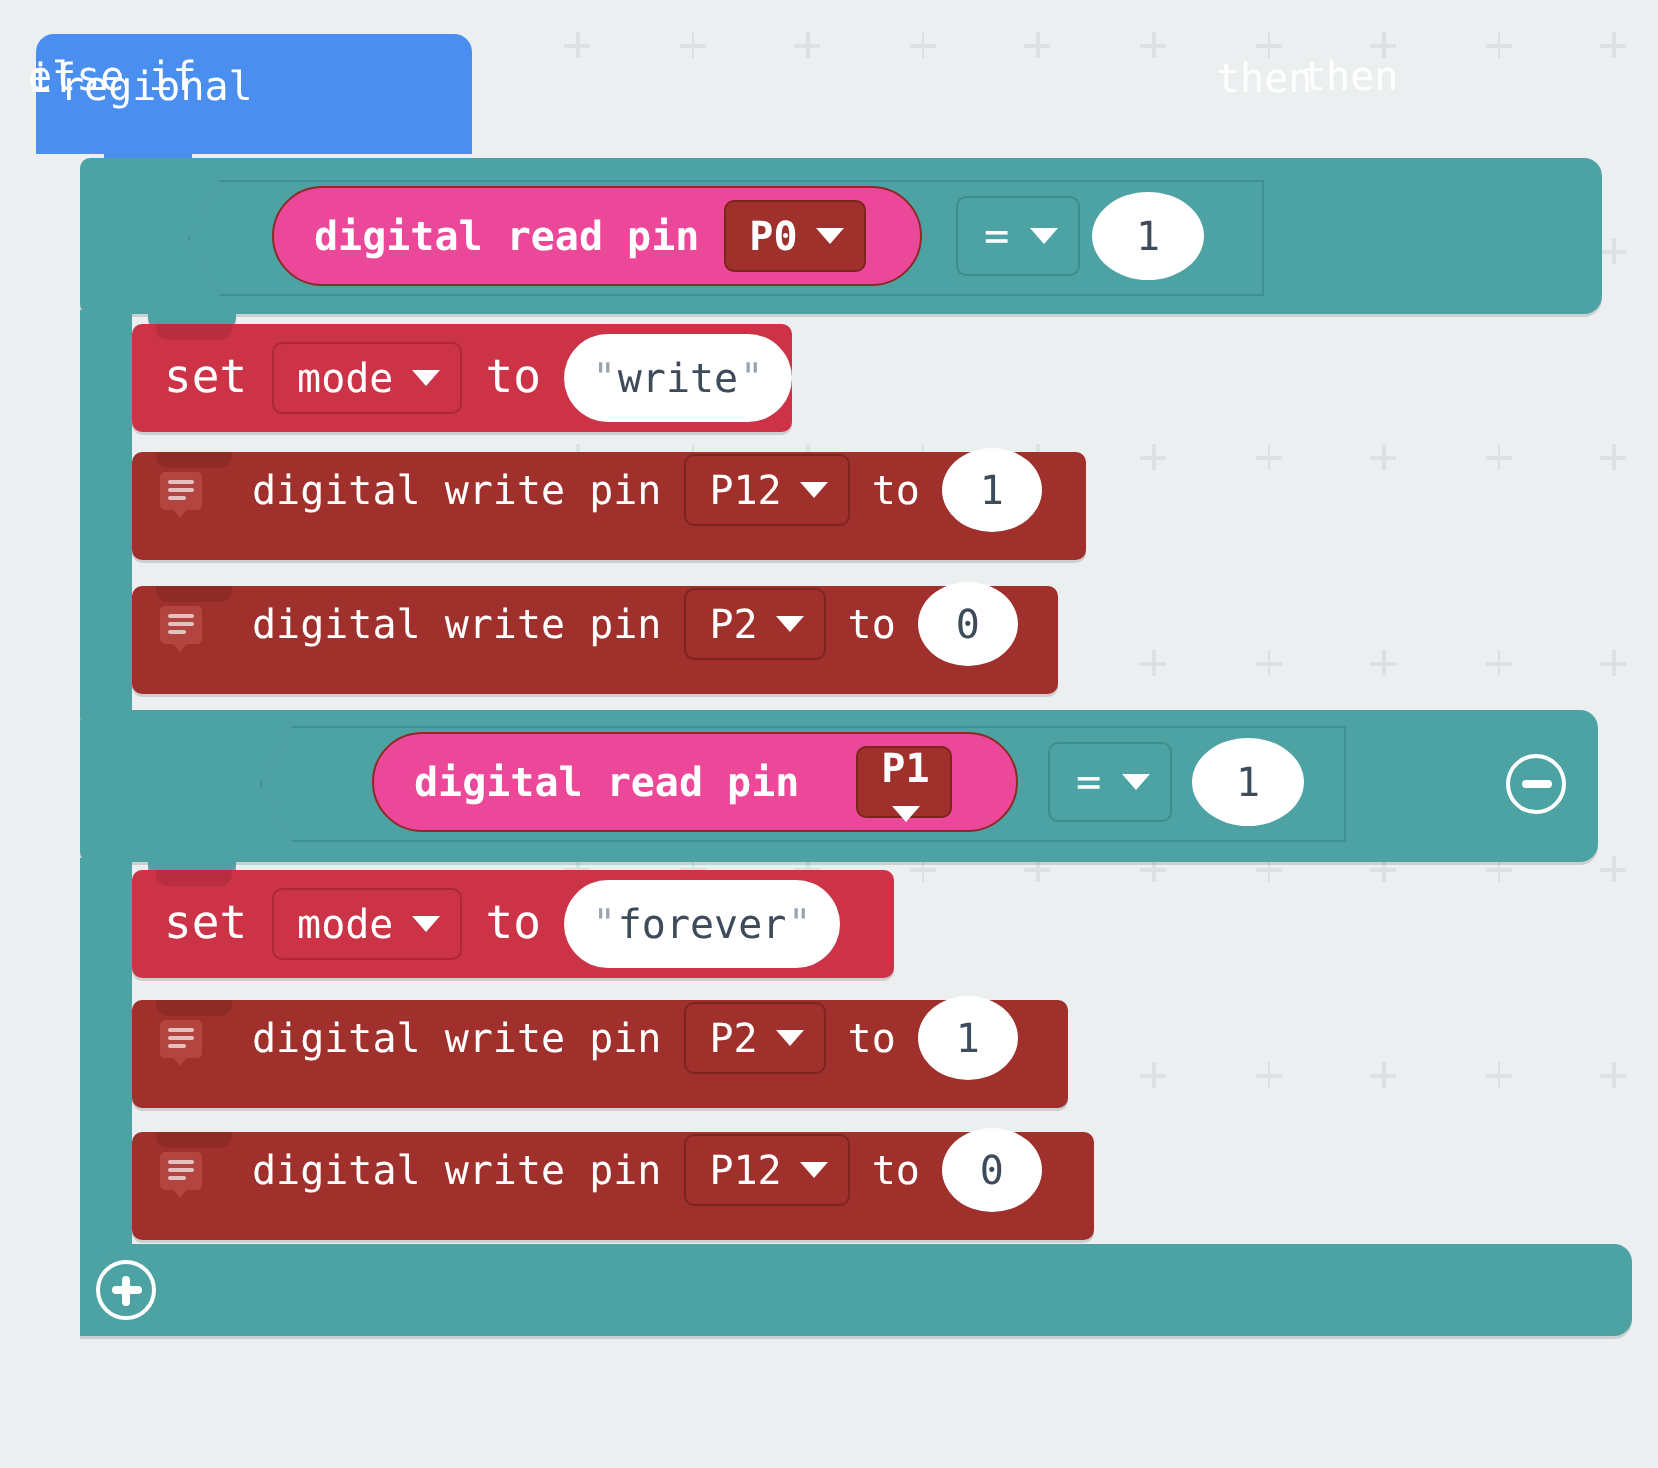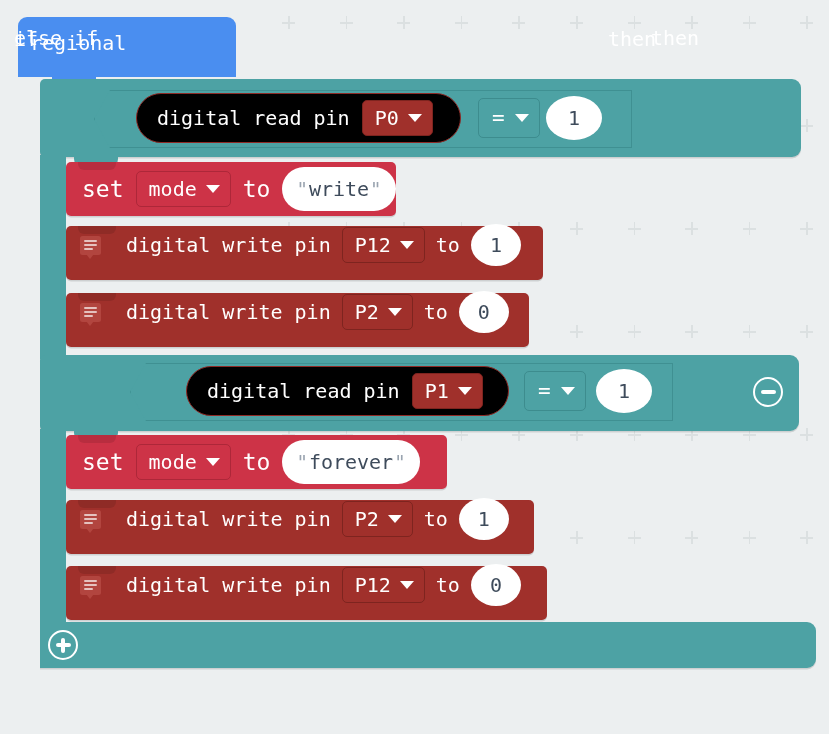--- a/index.html
+++ b/index.html
@@ -159,25 +159,26 @@
     width: 541px;
     clip-path: polygon(16px 0, 100% 0, 100% 100%, 16px 100%, 0 50%);
   }
 
   
   .reporter {
     position: absolute;
     display: flex;
     align-items: center;
     height: 50px;
-    background: #000000;
+    background: #ec4899;
     border: 1.4px solid #8E2A26;
     border-radius: 25px;
     padding: 0 16px 0 20px;
     box-sizing: border-box;
+    font-weight: bold;
   }
   #read-1 { left: 136px; top: 93px;  width: 325px; }
   #read-2 { left: 186px; top: 366px; width: 323px; }
 
   .reporter .blk-label { font-size: 20px; }
 
   
   .dropdown {
     display: inline-flex;
     align-items: center;
@@ -533,21 +534,21 @@
 <div class="blk-label" id="elseif-label">else if</div>
 <div class="blk-label" id="then-label-2">then</div>
 
 <div class="mut-btn" id="minus-btn">
   <span class="bar"></span>
 </div>
 
 <div class="cmp" id="cmp-2"></div>
 <div class="reporter" id="read-2">
   <span class="blk-label">digital read pin</span>
-  <span class="dropdown on-darkred" style="margin-left:12px;">
+  <span class="dropdown on-darkred" style="margin-left:28px;flex-direction:column;">
     <span class="dd-text">P1</span>
     <span class="caret"></span>
   </span>
 </div>
 <div class="op-dd" id="op-2">
   <span class="dd-text">=</span>
   <span class="caret"></span>
 </div>
 <div class="num-oval" id="num-2">1</div>
 

